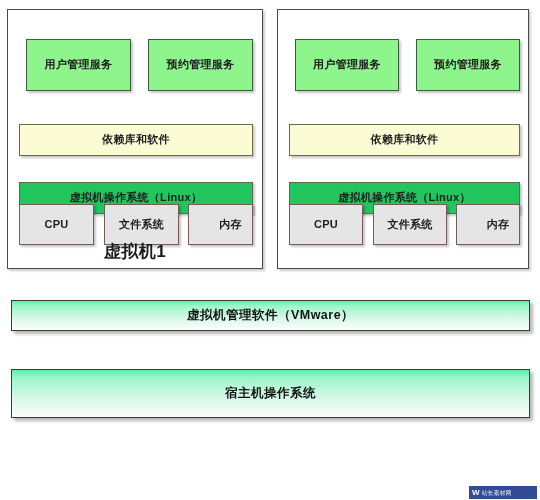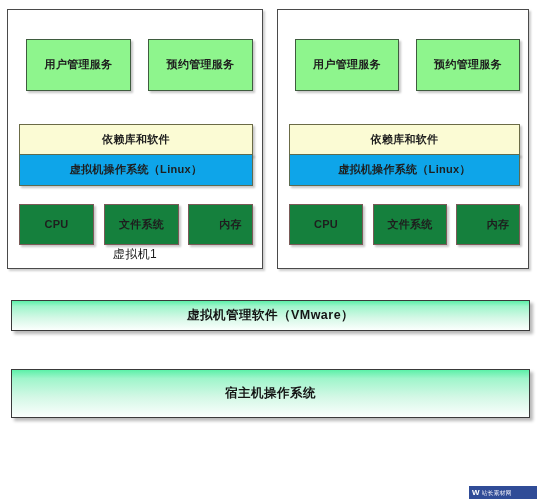--- a/index.html
+++ b/index.html
@@ -34,22 +34,22 @@
   }
   #vm-panel-1 { left: 7px;   top: 9px; width: 256px; height: 260px; }
   #vm-panel-2 { left: 277px; top: 9px; width: 252px; height: 260px; }
 
   .vm-label {
     position: absolute;
     left: 0;
     right: 0;
     bottom: 5px;
     text-align: center;
-    font-size: 12px;
-    font-weight: normal;
+    font-size: 17px;
+    font-weight: bold;
     color: #1b1b1b;
     letter-spacing: 0.4px;
   }
 
   
   .box {
     position: absolute;
     box-sizing: border-box;
     border: 1px solid #5a5a55;
     display: flex;
@@ -59,22 +59,22 @@
     font-size: 11px;
     font-weight: bold;
     color: #1e1e1e;
     letter-spacing: 0.3px;
     box-shadow: 2px 2px 2px rgba(0,0,0,0.22);
     line-height: 1.2;
   }
 
   .box.service { background: #8ef58d; border-color: #3f5c3f; }
   .box.library { background: #fbfbd4; border-color: #6b6b46; }
-  .box.os      { background: #0ea5e9; border-color: #5c6b50; }
-  .box.hw      { background: #15803d; border-color: #7a5a58; }
+  .box.os      { background: #22c55e; border-color: #5c6b50; margin-top: 28px; }
+  .box.hw      { background: #e5e5e5; border-color: #7a5a58; }
 
   
   .row-service { top: 29px; height: 52px; }
   .svc-left  { left: 18px;  width: 105px; }
   .svc-right { left: 140px; width: 105px; }
 
   #vm-panel-2 .svc-left  { left: 17px;  width: 104px; }
   #vm-panel-2 .svc-right { left: 138px; width: 104px; }
 
   

